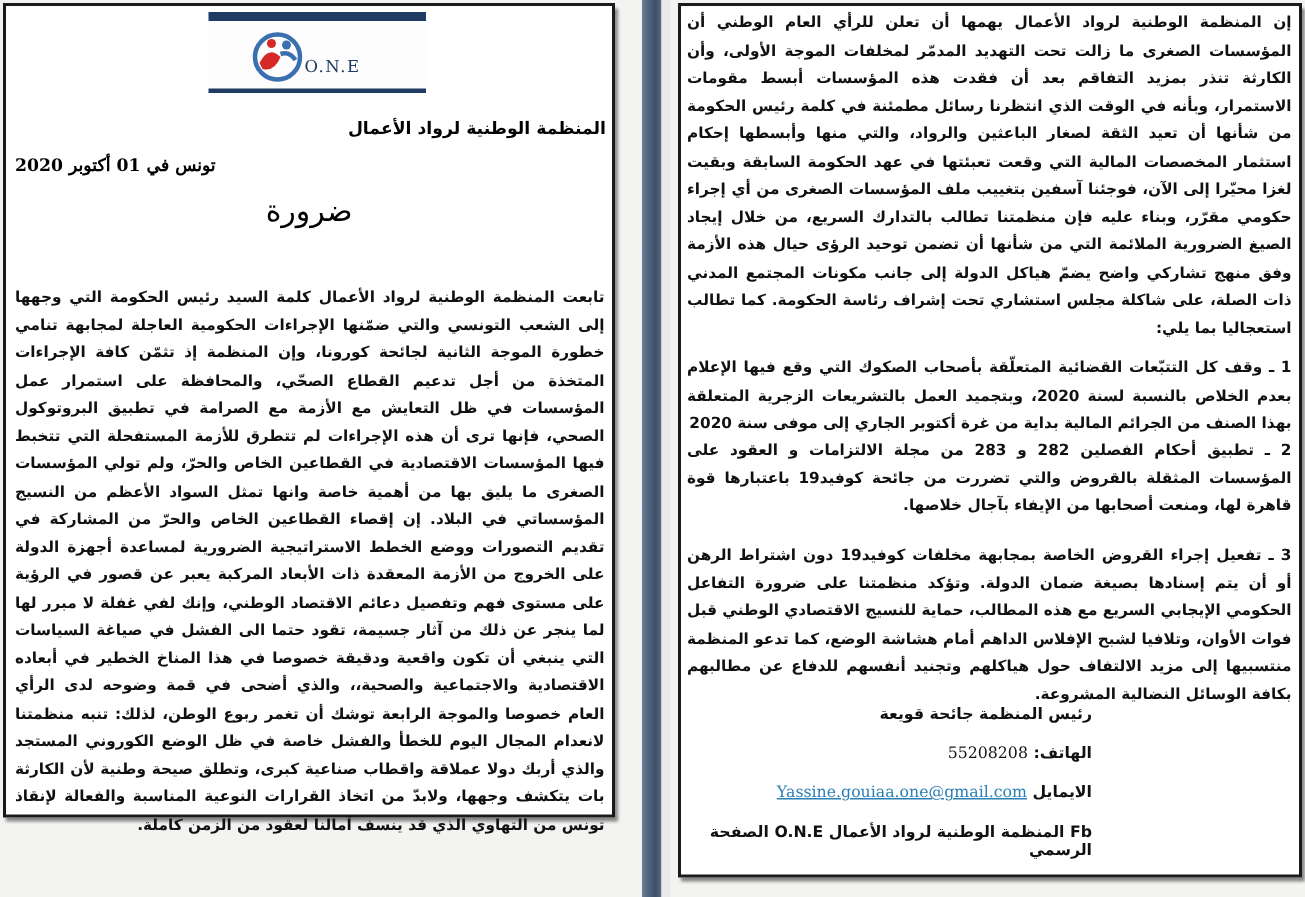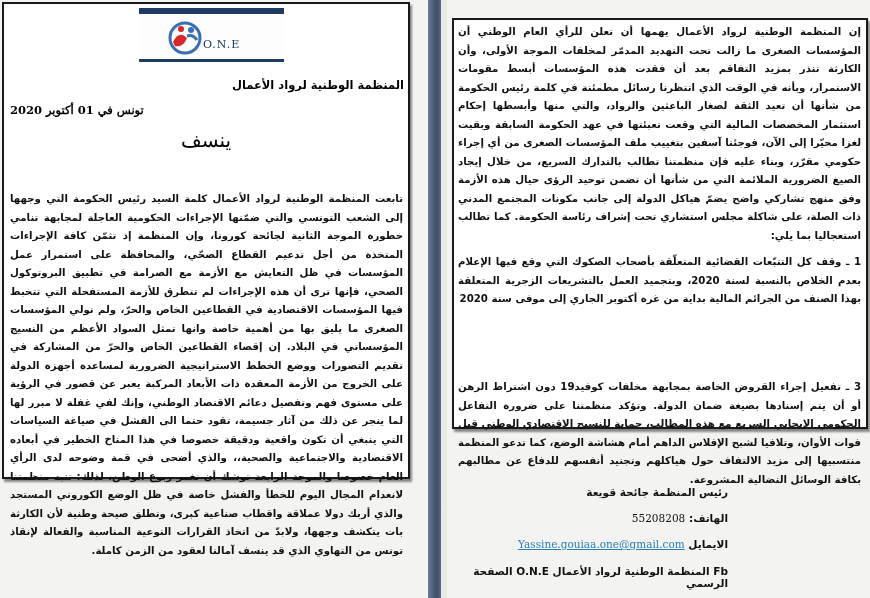--- a/index.html
+++ b/index.html
@@ -8,22 +8,22 @@
     background:#f3f3f1;
     font-family:"DejaVu Sans", sans-serif;
     position:relative;
   }
   .page {
     position:absolute; background:#fff;
     border:2px solid #1a1a1a;
     box-shadow:2px 3px 2px rgba(0,0,0,0.45);
     box-sizing:border-box;
   }
-  .page-left { left:2px; top:2px; width:408px; height:477px; }
-  .page-right { left:452px; top:18px; width:416px; height:411px; }
+  .page-left { left:2px; top:2px; width:408px; height:543px; }
+  .page-right { left:452px; top:2px; width:416px; height:583px; }
   .divider {
     position:absolute; left:428px; top:0; width:13px; height:598px;
     background:linear-gradient(to right,#6d7f97 0%,#4c5f79 40%,#3e4f67 70%,#5a6c85 100%);
   }
   .divider-edge { position:absolute; left:441px; top:0; width:6px; height:598px; background:#e9e9ea; }
 
   .logo {
     position:absolute; left:135px; top:4px; width:145px; height:54px;
     background:#fdfdfd; border-top:6px solid #1f3a63; border-bottom:3px solid #1f3a63;
     box-sizing:border-box;
@@ -77,27 +77,28 @@
       <circle cx="20" cy="20" r="15" fill="none" stroke="#3a6fb0" stroke-width="3"></circle>
       <path d="M8 24 Q14 12 22 20 Q18 30 10 28 Z" fill="#d62828"></path>
       <circle cx="16" cy="11" r="3" fill="#d62828"></circle>
       <circle cx="26" cy="12" r="3" fill="#3a6fb0"></circle>
       <path d="M22 18 Q28 16 32 22" stroke="#3a6fb0" stroke-width="3" fill="none"></path>
     </svg>
     <span class="logo-text">O.N.E</span>
   </div>
   <div class="org-line">المنظمة الوطنية لرواد الأعمال</div>
   <div class="date-line">تونس في 01 أكتوبر 2020</div>
-  <div class="title">ينسف</div>
+  <div class="title">ضرورة</div>
   <div class="para left-body">تابعت المنظمة الوطنية لرواد الأعمال كلمة السيد رئيس الحكومة التي وجهها إلى الشعب التونسي والتي ضمّنها الإجراءات الحكومية العاجلة لمجابهة تنامي خطورة الموجة الثانية لجائحة كورونا، وإن المنظمة إذ تثمّن كافة الإجراءات المتخذة من أجل تدعيم القطاع الصحّي، والمحافظة على استمرار عمل المؤسسات في ظل التعايش مع الأزمة مع الصرامة في تطبيق البروتوكول الصحي، فإنها ترى أن هذه الإجراءات لم تتطرق للأزمة المستفحلة التي تتخبط فيها المؤسسات الاقتصادية في القطاعين الخاص والحرّ، ولم تولي المؤسسات الصغرى ما يليق بها من أهمية خاصة وانها تمثل السواد الأعظم من النسيج المؤسساتي في البلاد. إن إقصاء القطاعين الخاص والحرّ من المشاركة في تقديم التصورات ووضع الخطط الاستراتيجية الضرورية لمساعدة أجهزة الدولة على الخروج من الأزمة المعقدة ذات الأبعاد المركبة يعبر عن قصور في الرؤية على مستوى فهم وتفصيل دعائم الاقتصاد الوطني، وإنك لفي غفلة لا مبرر لها لما ينجر عن ذلك من آثار جسيمة، تقود حتما الى الفشل في صياغة السياسات التي ينبغي أن تكون واقعية ودقيقة خصوصا في هذا المناخ الخطير في أبعاده الاقتصادية والاجتماعية والصحية،، والذي أضحى في قمة وضوحه لدى الرأي العام خصوصا والموجة الرابعة توشك أن تغمر ربوع الوطن، لذلك: تنبه منظمتنا لانعدام المجال اليوم للخطأ والفشل خاصة في ظل الوضع الكوروني المستجد والذي أربك دولا عملاقة واقطاب صناعية كبرى، وتطلق صيحة وطنية لأن الكارثة بات يتكشف وجهها، ولابدّ من اتخاذ القرارات النوعية المناسبة والفعالة لإنقاذ تونس من التهاوي الذي قد ينسف آمالنا لعقود من الزمن كاملة.</div>
 </div>
 
 <div class="page page-right">
   <div class="para r1">إن المنظمة الوطنية لرواد الأعمال يهمها أن تعلن للرأي العام الوطني أن المؤسسات الصغرى ما زالت تحت التهديد المدمّر لمخلفات الموجة الأولى، وأن الكارثة تنذر بمزيد التفاقم بعد أن فقدت هذه المؤسسات أبسط مقومات الاستمرار، وبأنه في الوقت الذي انتظرنا رسائل مطمئنة في كلمة رئيس الحكومة من شأنها أن تعيد الثقة لصغار الباعثين والرواد، والتي منها وأبسطها إحكام استثمار المخصصات المالية التي وقعت تعبئتها في عهد الحكومة السابقة وبقيت لغزا محيّرا إلى الآن، فوجئنا آسفين بتغييب ملف المؤسسات الصغرى من أي إجراء حكومي مقرّر، وبناء عليه فإن منظمتنا تطالب بالتدارك السريع، من خلال إيجاد الصيغ الضرورية الملائمة التي من شأنها أن تضمن توحيد الرؤى حيال هذه الأزمة وفق منهج تشاركي واضح يضمّ هياكل الدولة إلى جانب مكونات المجتمع المدني ذات الصلة، على شاكلة مجلس استشاري تحت إشراف رئاسة الحكومة. كما تطالب استعجاليا بما يلي:</div>
   <div class="para r2">1 ـ وقف كل التتبّعات القضائية المتعلّقة بأصحاب الصكوك التي وقع فيها الإعلام بعدم الخلاص بالنسبة لسنة 2020، وبتجميد العمل بالتشريعات الزجرية المتعلقة بهذا الصنف من الجرائم المالية بداية من غرة أكتوبر الجاري إلى موفى سنة 2020</div>
+  <div class="para r3">2 ـ تطبيق أحكام الفصلين 282 و 283 من مجلة الالتزامات و العقود على المؤسسات المثقلة بالقروض والتي تضررت من جائحة كوفيد19 باعتبارها قوة قاهرة لها، ومنعت أصحابها من الإيفاء بآجال خلاصها.</div>
   <div class="para r4">3 ـ تفعيل إجراء القروض الخاصة بمجابهة مخلفات كوفيد19 دون اشتراط الرهن أو أن يتم إسنادها بصيغة ضمان الدولة. وتؤكد منظمتنا على ضرورة التفاعل الحكومي الإيجابي السريع مع هذه المطالب، حماية للنسيج الاقتصادي الوطني قبل فوات الأوان، وتلافيا لشبح الإفلاس الداهم أمام هشاشة الوضع، كما تدعو المنظمة منتسبيها إلى مزيد الالتفاف حول هياكلهم وتجنيد أنفسهم للدفاع عن مطالبهم بكافة الوسائل النضالية المشروعة.</div>
 
   <div class="sig s1">رئيس المنظمة جائحة قويعة</div>
   <div class="sig s2">
     <span>الهاتف:</span>
     <span style="font-weight:normal;font-family:'DejaVu Serif',serif;">55208208</span>
   </div>
   <div class="sig s3">
     <span>الايمايل</span>
     <span class="email">Yassine.gouiaa.one@gmail.com</span>

